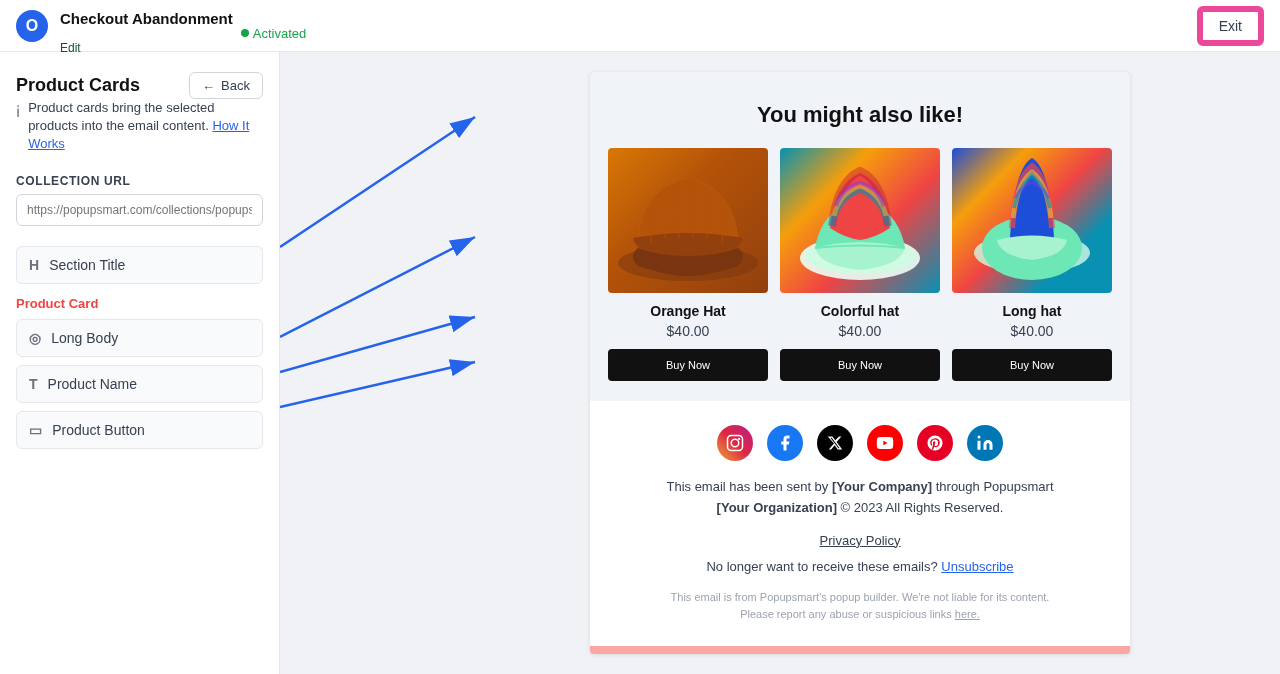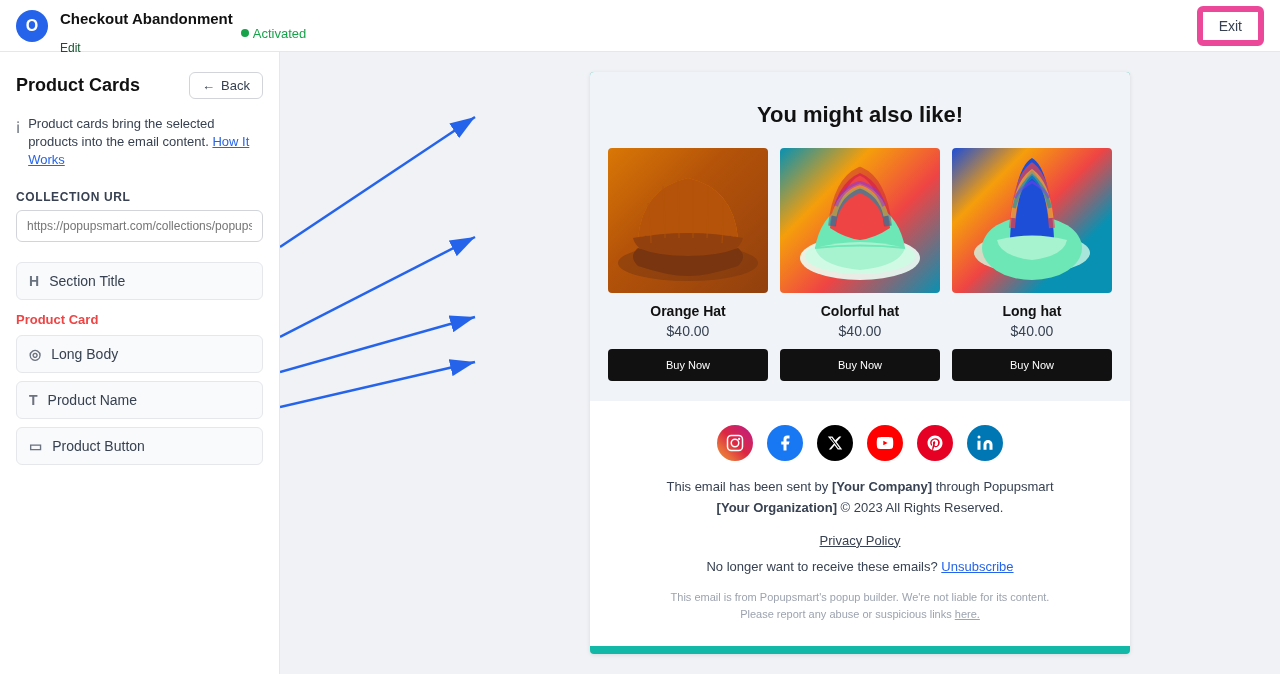--- a/index.html
+++ b/index.html
@@ -27,21 +27,21 @@
     }
 
     
     .main { display: flex; height: calc(674px - 52px); }
 
     
     .sidebar {
       width: 280px; min-width: 280px; background: #fff;
       border-right: 1px solid #e5e7eb; padding: 20px 16px; overflow-y: auto;
     }
-    .sidebar-header { display: flex; align-items: center; justify-content: space-between; margin-bottom: 16px; }
+    .sidebar-header { display: flex; align-items: center; justify-content: space-between; }
     .sidebar-title { font-size: 18px; font-weight: 700; color: #111; }
     .back-btn {
       display: flex; align-items: center; gap: 6px;
       background: #fff; border: 1px solid #d1d5db; border-radius: 6px;
       padding: 5px 12px; font-size: 13px; cursor: pointer; color: #374151;
     }
     .info-row { display: flex; align-items: flex-start; gap: 8px; margin-bottom: 20px; }
     .info-icon { color: #6b7280; font-size: 16px; margin-top: 1px; }
     .info-text { font-size: 13px; color: #374151; line-height: 1.4; }
     .info-link { color: #2563eb; text-decoration: underline; cursor: pointer; }
@@ -66,21 +66,21 @@
     .product-card-label { font-size: 13px; font-weight: 600; color: #ef4444; margin-bottom: 8px; }
 
     
     .content { flex: 1; background: #f0f2f5; display: flex; position: relative; overflow: hidden; }
 
     
     .arrows-svg { position: absolute; left: 0; top: 0; width: 100%; height: 100%; pointer-events: none; z-index: 10; }
 
     
     .email-preview {
-      margin: 20px auto; background: #14b8a6;
+      margin: 20px auto; background: #fca5a5;
       width: 540px; border-radius: 4px; overflow: hidden;
       box-shadow: 0 1px 4px rgba(0,0,0,0.1);
       position: relative; left: 80px;
     }
 
     .email-header-area { background: #f0f4f8; padding: 30px 20px 20px; }
     .email-title { text-align: center; font-size: 22px; font-weight: 700; color: #111; margin-bottom: 20px; }
 
     .products-grid { display: flex; justify-content: center; gap: 12px; }
     .product-card-item { width: 160px; text-align: center; }

